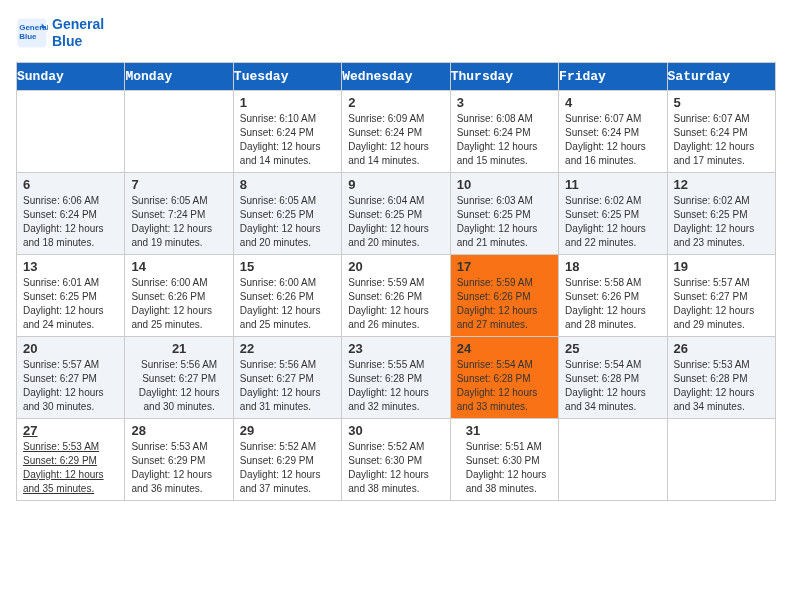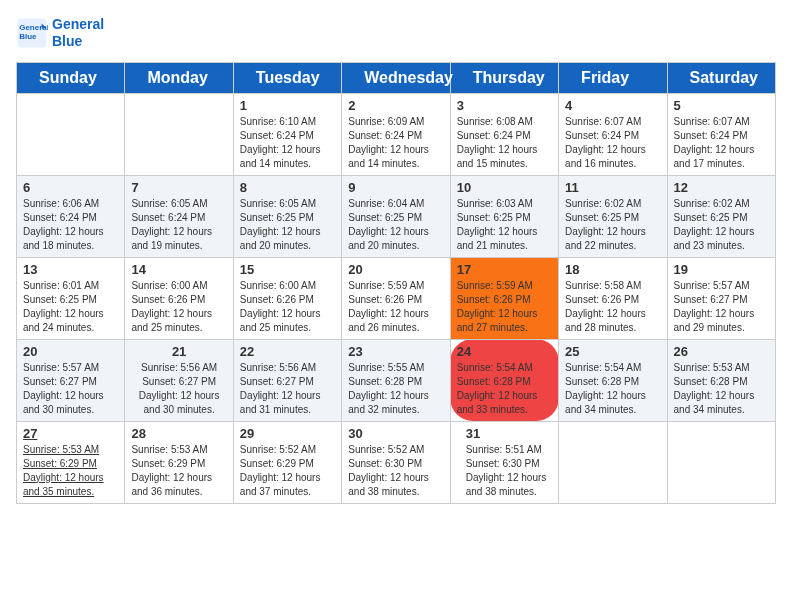--- a/index.html
+++ b/index.html
@@ -48,24 +48,25 @@
     }
     table {
       width: 100%;
       border-collapse: collapse;
       table-layout: fixed;
     }
     th {
       background-color: #1565c0;
       color: #fff;
       text-align: left;
-      padding: 6px 22px;
-      font-size: 16px;
+      padding: 6px 0;
+      font-size: 13px;
       font-weight: bold;
       border: 1px solid #ccc;
+      font-family: Liberation Mono, monospace;
     }
     td {
       vertical-align: top;
       border: 1px solid #ccc;
       padding: 4px 6px;
       font-size: 10.5px;
       color: #333;
       height: 80px;
     }
     .day-number {
@@ -166,21 +167,21 @@
         <td style="background-color: rgb(240, 244, 248);">
           <span class="day-number">6</span>
           <div class="day-info">Sunrise: 6:06 AM
 Sunset: 6:24 PM
 Daylight: 12 hours
 and 18 minutes.</div>
         </td>
         <td style="background-color: rgb(240, 244, 248);">
           <span class="day-number">7</span>
           <div class="day-info">Sunrise: 6:05 AM
-Sunset: 6:24 PM
+Sunset: 7:24 PM
 Daylight: 12 hours
 and 19 minutes.</div>
         </td>
         <td style="background-color: rgb(240, 244, 248);">
           <span class="day-number">8</span>
           <div class="day-info">Sunrise: 6:05 AM
 Sunset: 6:25 PM
 Daylight: 12 hours
 and 20 minutes.</div>
         </td>
@@ -286,21 +287,21 @@
 Daylight: 12 hours
 and 31 minutes.</div>
         </td>
         <td style="background-color: rgb(240, 244, 248);">
           <span class="day-number">23</span>
           <div class="day-info">Sunrise: 5:55 AM
 Sunset: 6:28 PM
 Daylight: 12 hours
 and 32 minutes.</div>
         </td>
-        <td style="background-color: #ef4444; border-radius: 23px;">
+        <td style="background-color: #f97316;">
           <span class="day-number">24</span>
           <div class="day-info">Sunrise: 5:54 AM
 Sunset: 6:28 PM
 Daylight: 12 hours
 and 33 minutes.</div>
         </td>
         <td style="background-color: rgb(240, 244, 248);">
           <span class="day-number">25</span>
           <div class="day-info">Sunrise: 5:54 AM
 Sunset: 6:28 PM

